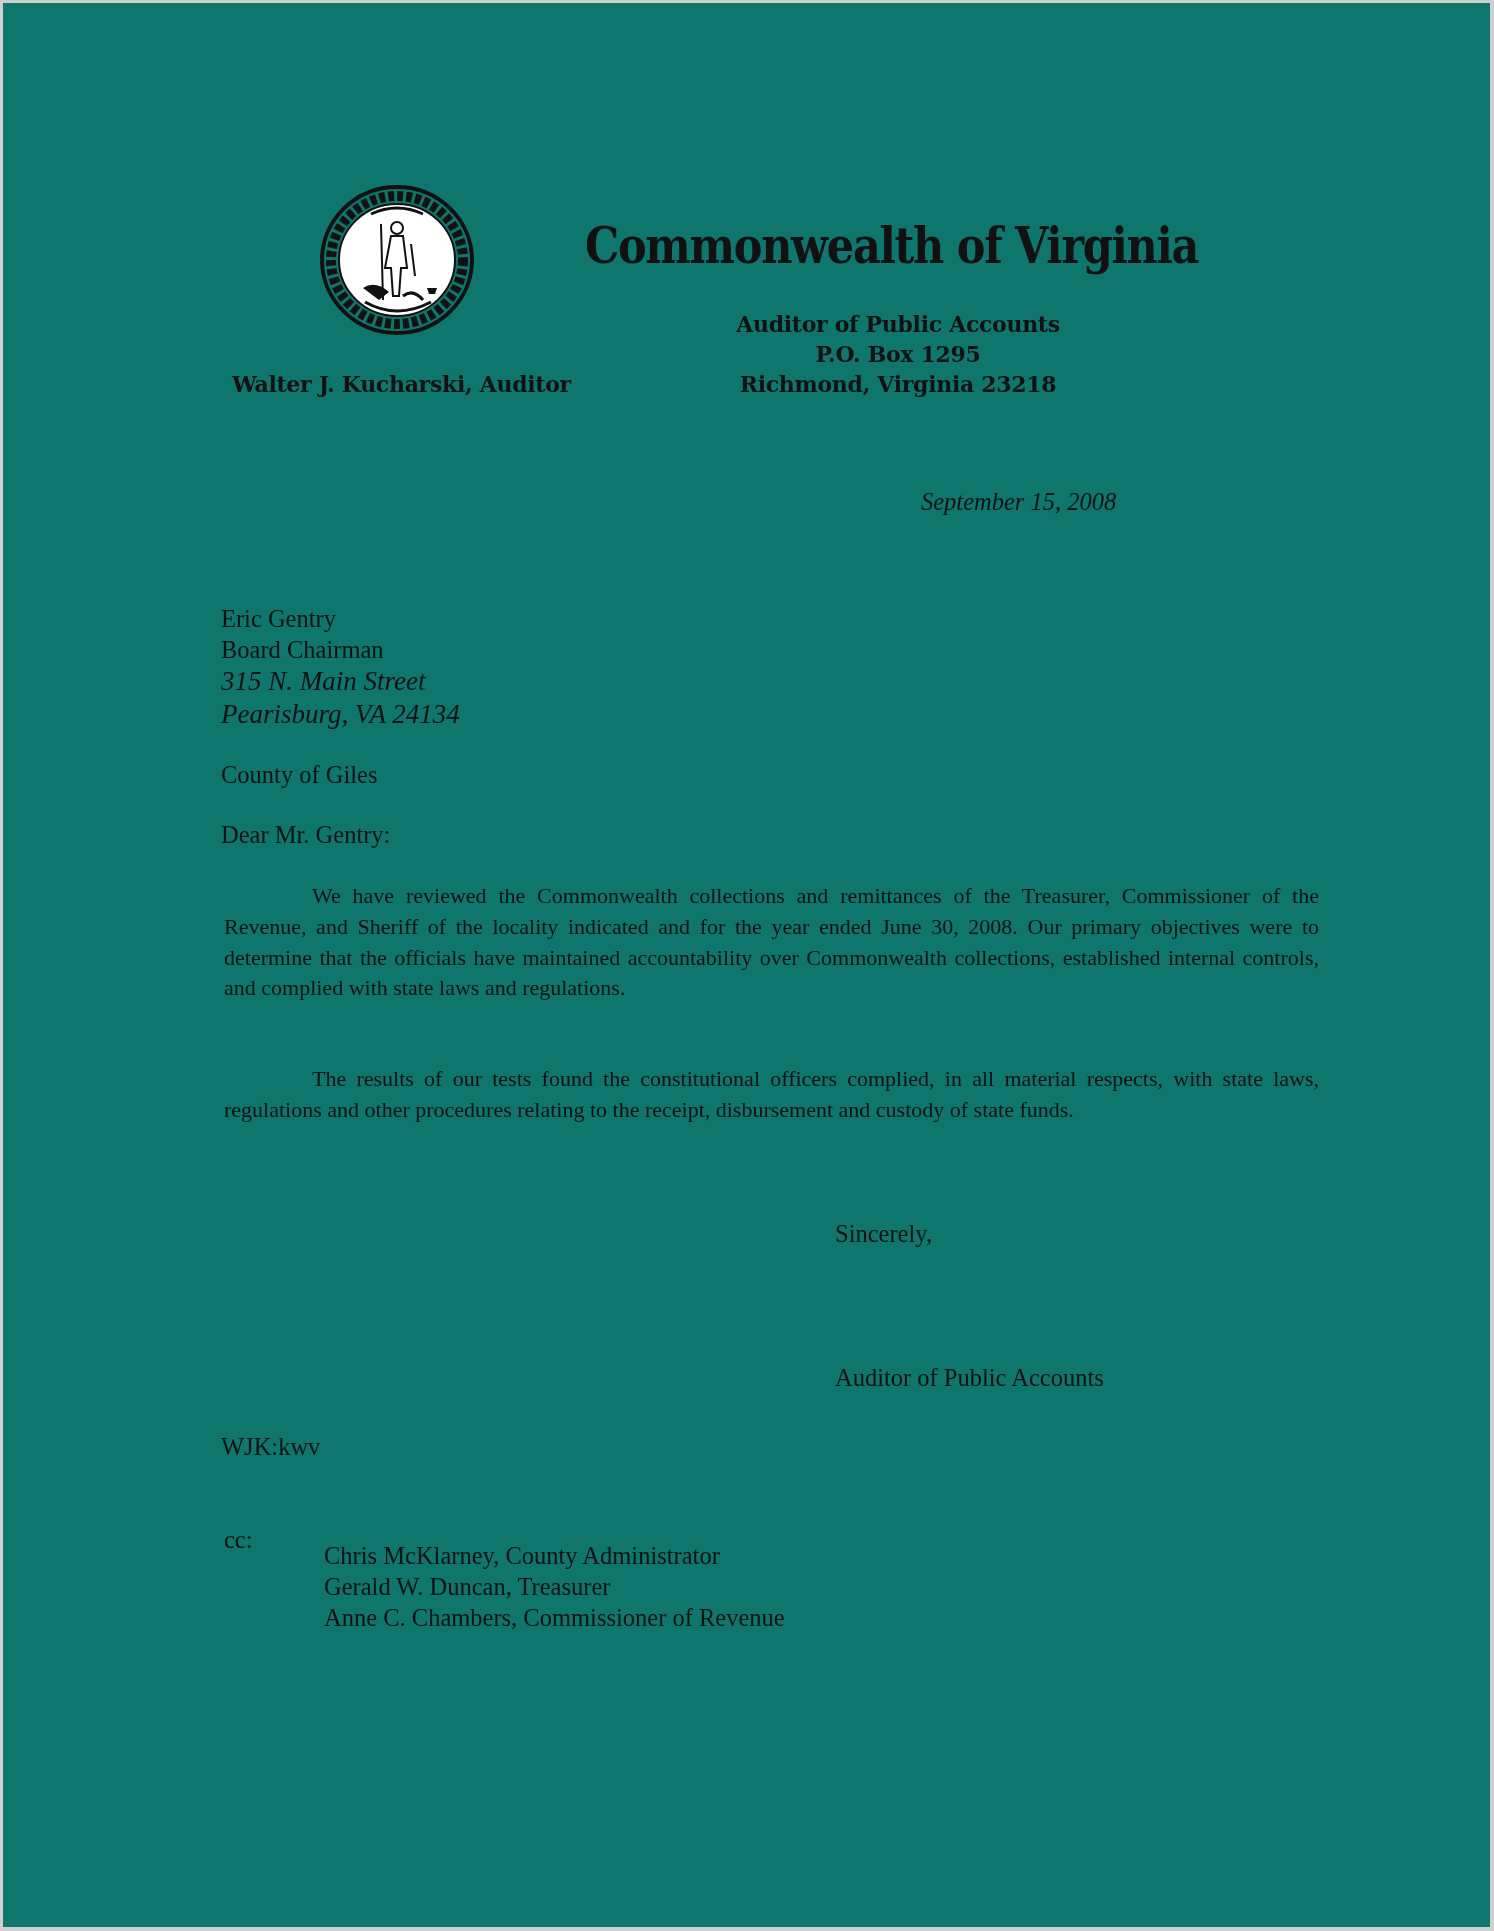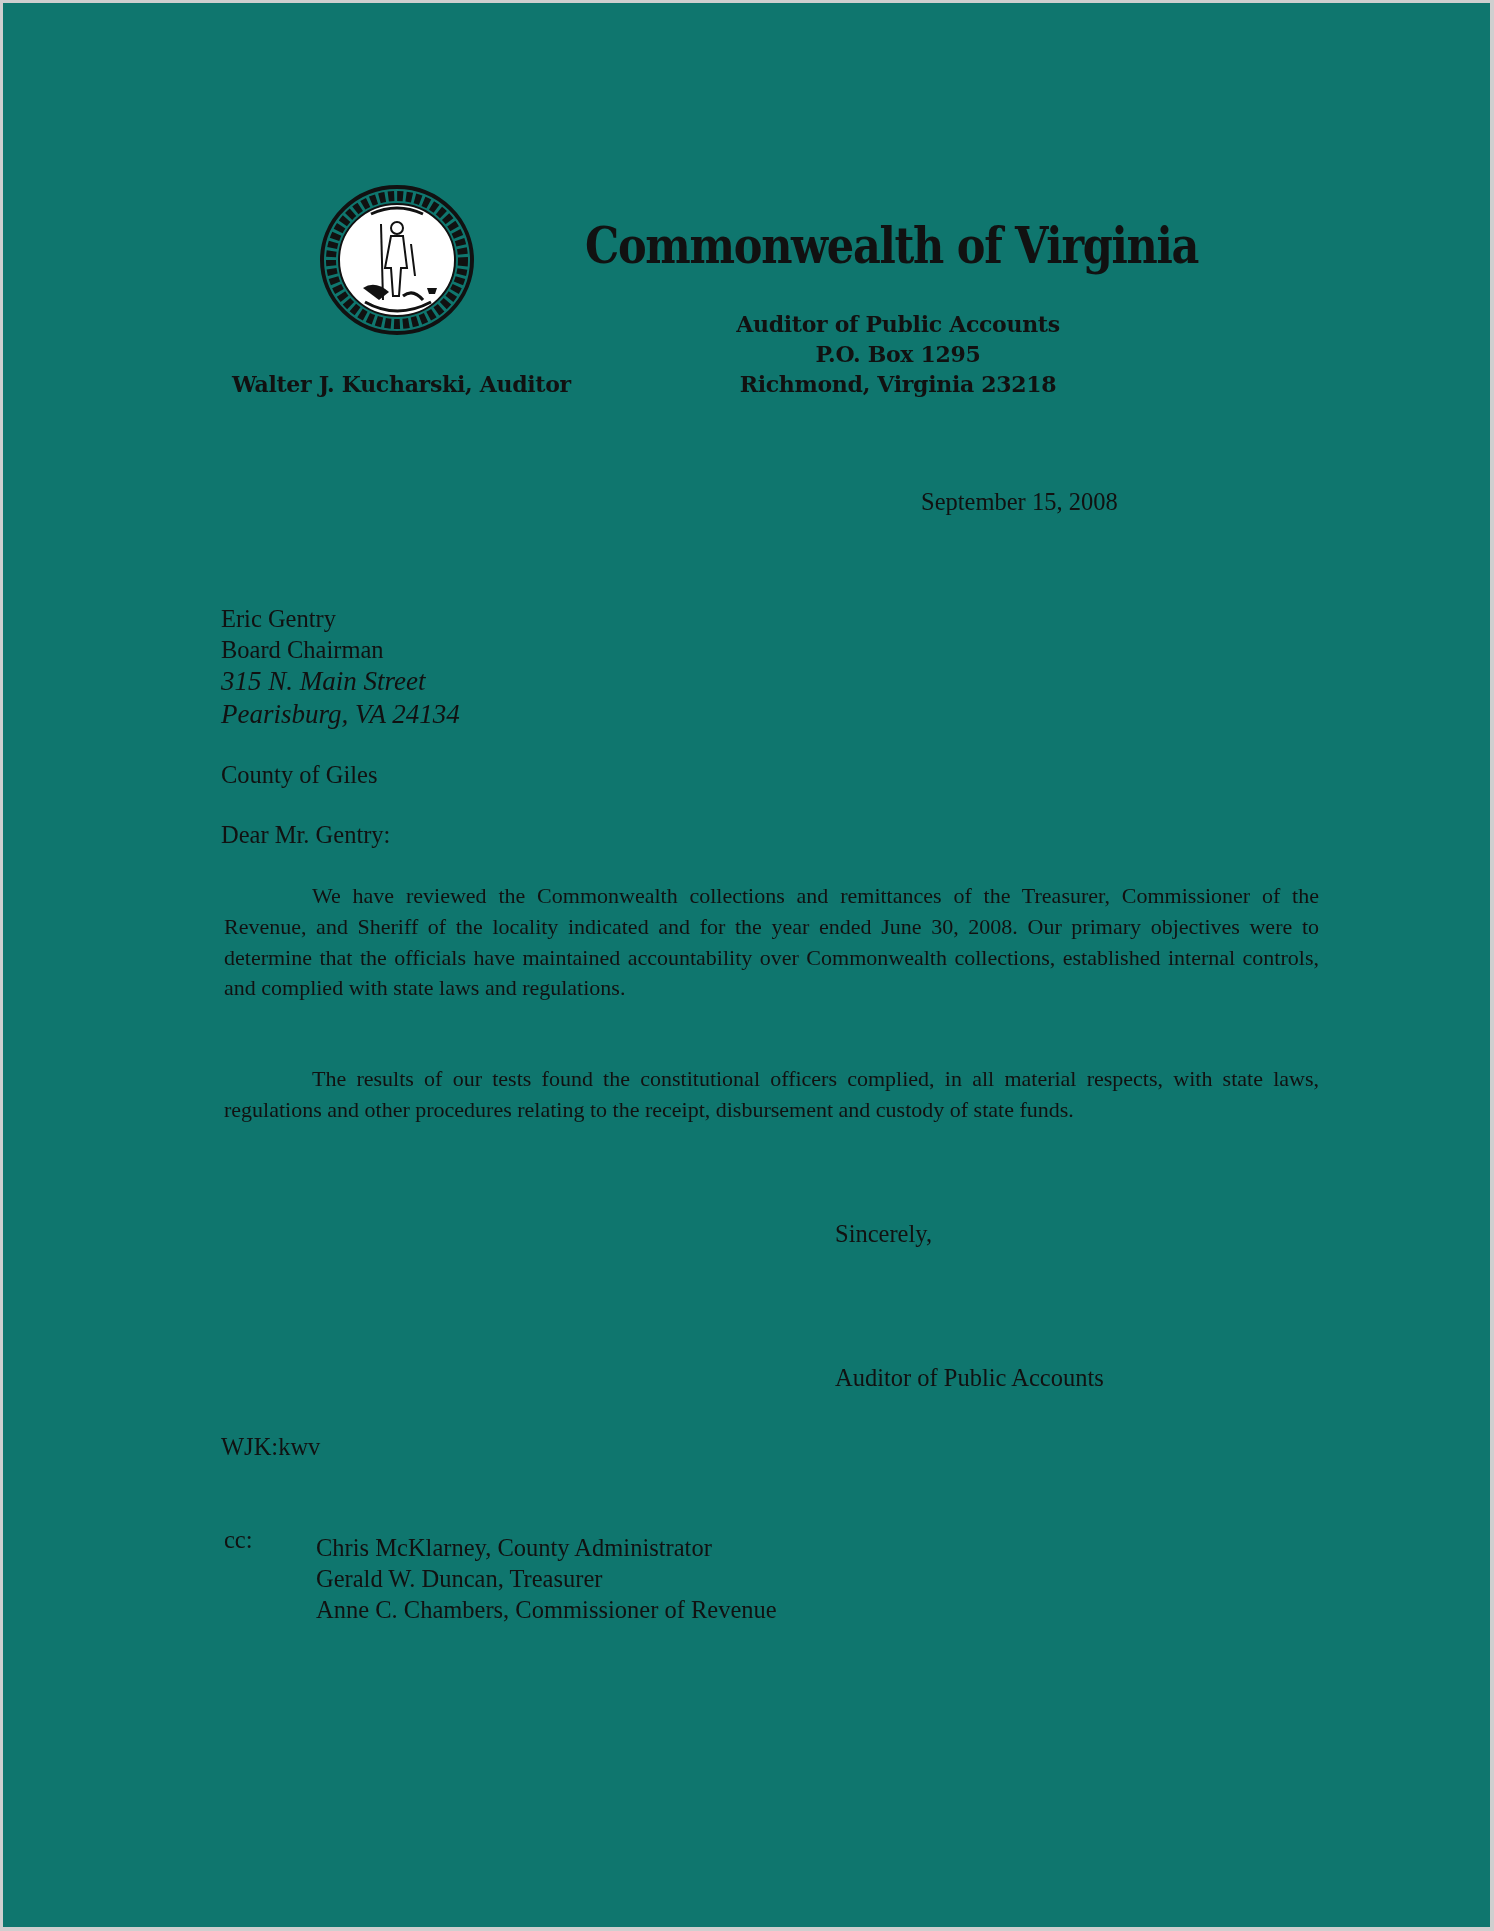--- a/index.html
+++ b/index.html
@@ -28,21 +28,21 @@
   }
   .hdr-center { position: absolute; left: 680px; width: 430px; text-align: center; line-height: 1; white-space: nowrap; }
   .body-txt { font-size: 24.5px; }
   .addr-big { font-size: 27px; font-style: italic; }
   .para {
     position: absolute; left: 221px; width: 1095px;
     font-size: 22px; line-height: 30.8px; text-align: justify;
     text-indent: 88px; margin: 0;
   }
   .cc-label { position: absolute; left: 221px; }
-  .cc-list { position: absolute; left: 309px; top: 1526px; margin: 4px; padding: 0; list-style: none; font-size: 24.5px; line-height: 30.8px; }
+  .cc-list { position: absolute; left: 309px; top: 1526px; margin: 12px; padding: 0; list-style: none; font-size: 24.5px; line-height: 30.8px; }
   .cc-list li { white-space: nowrap; }
 </style>
 </head>
 <body>
 
 <div class="page">
 
   <svg class="seal" viewBox="0 0 156 152">
     <ellipse cx="78" cy="76" rx="75" ry="73" fill="none" stroke="#111" stroke-width="4"></ellipse>
     <ellipse cx="78" cy="76" rx="66" ry="64" fill="none" stroke="#111" stroke-width="10" stroke-dasharray="6 3"></ellipse>
@@ -58,21 +58,21 @@
     <path d="M46 118 Q78 136 112 118" fill="none" stroke="#111" stroke-width="3"></path>
   </svg>
 
   <div class="blackletter">Commonwealth of Virginia</div>
 
   <div class="hdr hdr-center" style="top:310px;">Auditor of Public Accounts</div>
   <div class="hdr hdr-center" style="top:340px;">P.O. Box 1295</div>
   <div class="hdr hdr-center" style="top:370px;">Richmond, Virginia 23218</div>
   <div class="hdr abs" style="left:229px; top:370px;">Walter J. Kucharski, Auditor</div>
 
-  <div class="abs body-txt" style="left:918px; top:487px;">September 15, 2008</div>
+  <div class="abs body-txt" style="left:918px; top:487px;font-style:italic;">September 15, 2008</div>
 
   <div class="abs body-txt" style="left:218px; top:604px;">Eric Gentry</div>
   <div class="abs body-txt" style="left:218px; top:635px;">Board Chairman</div>
   <div class="abs addr-big" style="left:218px; top:665px;">315 N. Main Street</div>
   <div class="abs addr-big" style="left:218px; top:698px;">Pearisburg, VA  24134</div>
 
   <div class="abs body-txt" style="left:218px; top:760px;">County of Giles</div>
   <div class="abs body-txt" style="left:218px; top:820px;">Dear Mr. Gentry:</div>
 
   <p class="para" style="top:878px;">We have reviewed the Commonwealth collections and remittances of the Treasurer, Commissioner of the Revenue, and Sheriff of the locality indicated and for the year ended June 30, 2008.  Our primary objectives were to determine that the officials have maintained accountability over Commonwealth collections, established internal controls, and complied with state laws and regulations.</p>

